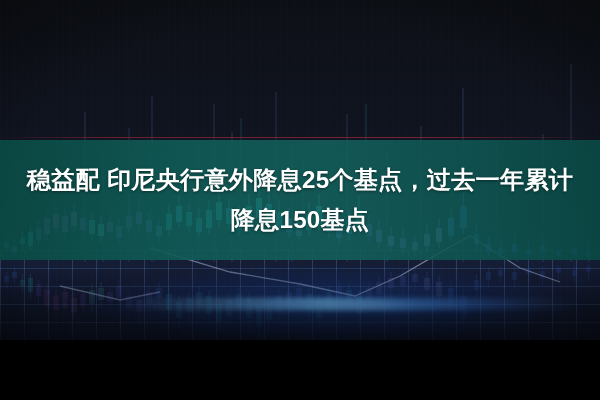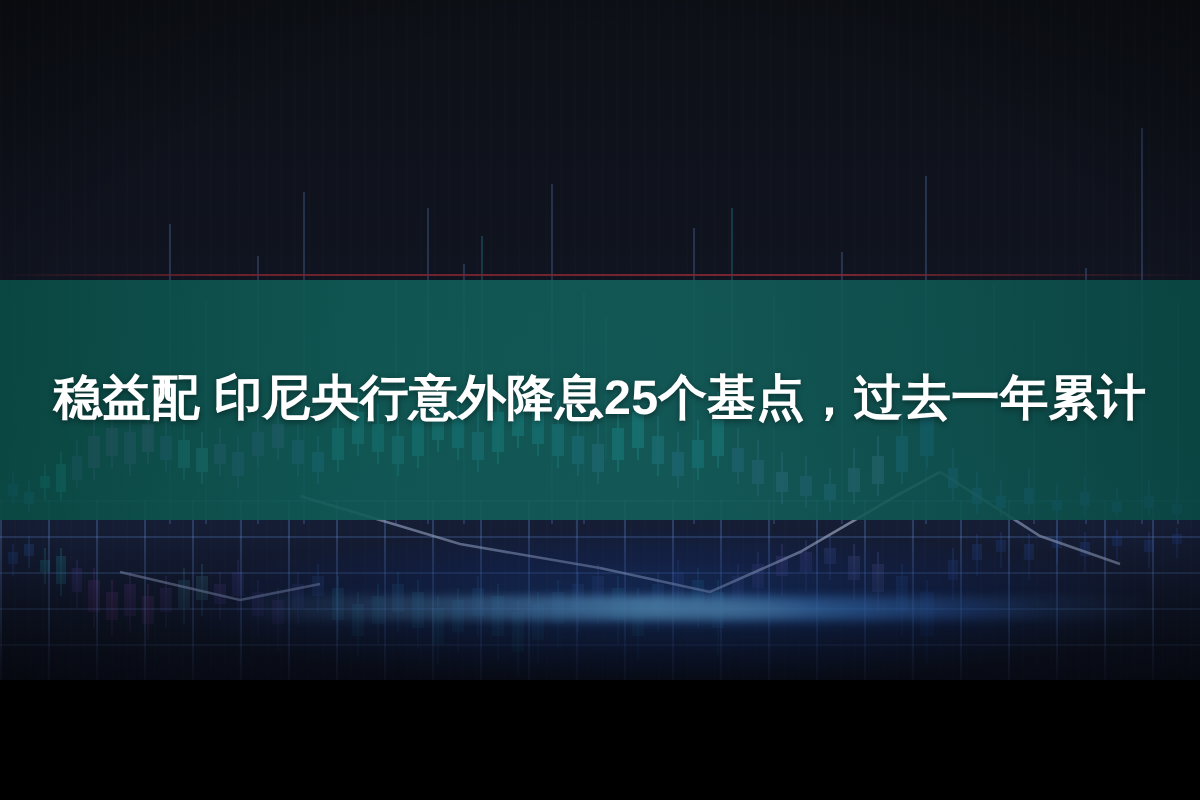--- a/index.html
+++ b/index.html
@@ -419,15 +419,16 @@
   <div class="layer" id="haze"></div>
   <div id="streak" class="layer" style="left:150px;top:288px;width:420px;height:34px;"></div>
   <div id="streak2" class="layer" style="left:120px;top:298px;width:460px;height:12px;"></div>
 
   <div class="layer" id="fade"></div>
   <div class="layer" id="vig"></div>
 
   <div id="banner"></div>
   <div id="headline">
     <div class="ln1">稳益配 印尼央行意外降息25个基点，过去一年累计</div>
+    <div class="ln2">降息150基点</div>
   </div>
 
 </div>
 
 </body></html>

